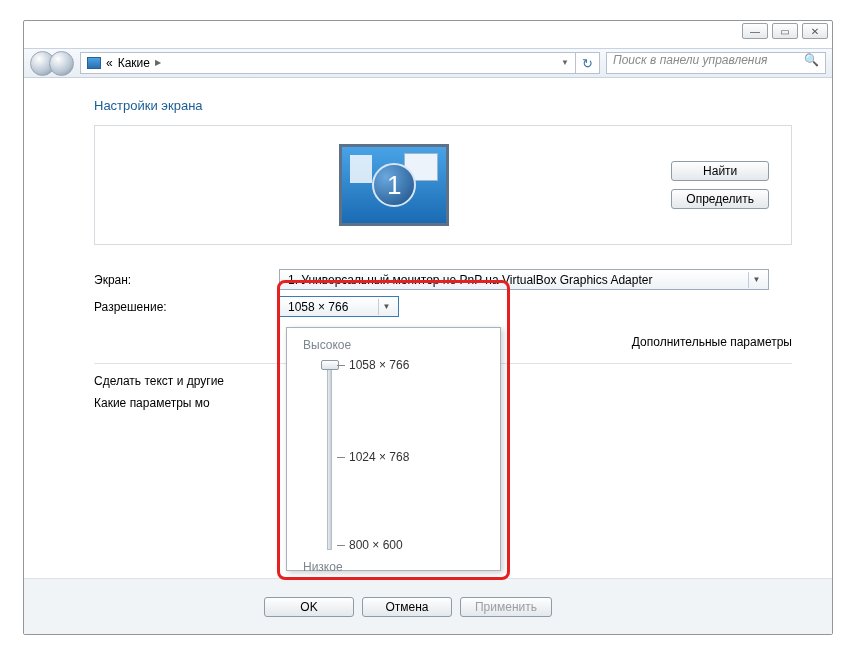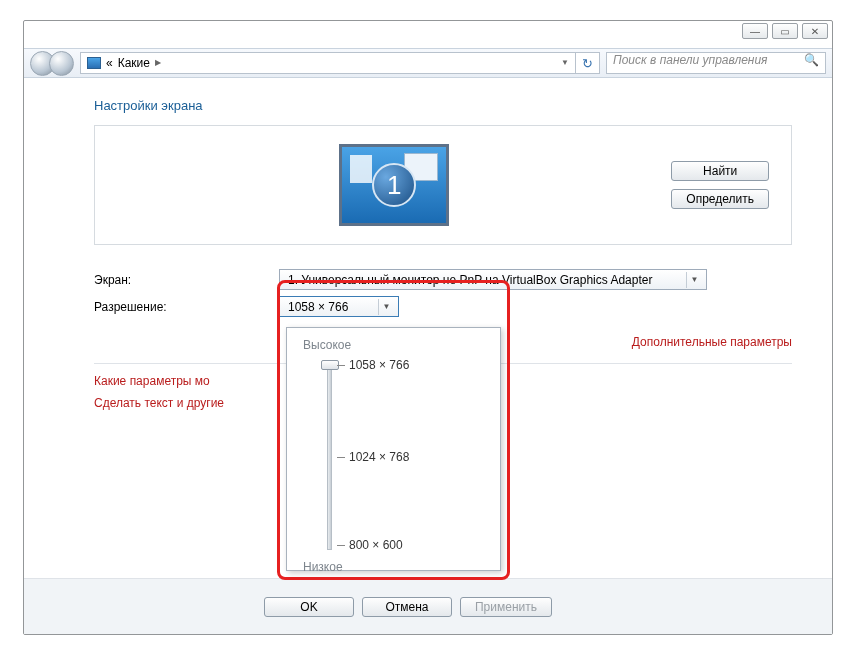--- a/index.html
+++ b/index.html
@@ -30,25 +30,25 @@
 .monitor::after { content: ""; position: absolute; right: 8px; top: 6px; width: 32px; height: 26px; background: #ecf3fa; border: 1px solid #9bb7d0; }
 .circle { width: 44px; height: 44px; border-radius: 50%; background: radial-gradient(circle at 30% 30%, #6aa8e0, #1a4e84); border: 2px solid #d7e6f4; color: #fff; display: flex; align-items: center; justify-content: center; font-size: 26px; font-weight: 300; z-index: 2; }
 .btn-col { display: flex; flex-direction: column; gap: 8px; }
 .w7btn { min-width: 90px; padding: 2px 14px; border: 1px solid #8e9ba8; border-radius: 3px; background: linear-gradient(#fefefe,#e4e8ec); font-size: 12px; cursor: pointer; text-align: center; }
 .w7btn.disabled { color: #9aa0a6; }
 
 .form-row { display: flex; align-items: center; margin-top: 24px; }
 .form-row .lbl { width: 185px; }
 .dropdown { height: 21px; border: 1px solid #9eabba; background: linear-gradient(#fff,#eef2f6); display: flex; align-items: center; padding: 0 4px 0 8px; font-size: 12px; cursor: pointer; }
 .dropdown .ddarrow { width: 16px; height: 16px; margin-left: auto; border-left: 1px solid #c4cdd6; display: flex; align-items: center; justify-content: center; color: #555; font-size: 8px; }
-.dd-display { width: 428px; }
+.dd-display { width: 490px; }
 .dd-res { width: 120px; border: 1px solid #3b7cb5; }
 
 .advanced { text-align: right; margin-top: 18px; }
-.link { color: #b91c1c; cursor: pointer; }
+.link { color: #000000; cursor: pointer; }
 .links-block { margin-top: 14px; border-top: 1px solid #dfe3e8; padding-top: 10px; }
 .links-block .link { display: block; margin-bottom: 8px; }
 
 .footer { position: absolute; bottom: 0; left: 0; right: 0; height: 56px; background: #f1f4f7; border-top: 1px solid #dfe3e8; display: flex; align-items: center; justify-content: center; gap: 8px; padding-right: 40px; }
 
 .popup-wrap { position: absolute; top: 280px; left: 277px; width: 233px; height: 300px; border: 3px solid #e62020; border-radius: 8px; background: transparent; z-index: 10; pointer-events: none; }
 .popup-inner { position: absolute; top: 28px; left: 6px; right: 6px; bottom: 6px; background: #fff; border: 1px solid #a8b2bd; box-shadow: 2px 2px 6px rgba(0,0,0,.2); pointer-events: auto; padding: 10px 16px; margin-top: 16px; }
 .plabel { color: #7d858d; font-size: 12px; }
 .slider-area { position: relative; height: 200px; margin: 6px 0 2px 16px; }
 .track { position: absolute; left: 8px; top: 6px; width: 5px; height: 186px; background: linear-gradient(to right,#e8ecef,#c7ced5); border: 1px solid #b6bec6; }
@@ -113,22 +113,22 @@
         <span>1058 × 766</span>
         <span class="ddarrow">▼</span>
       </div>
     </div>
 
     <div class="advanced">
       <span class="link">Дополнительные параметры</span>
     </div>
 
     <div class="links-block">
+      <span class="link">Сделать текст и другие</span>
       <span class="link">Какие параметры мо</span>
-      <span class="link">Сделать текст и другие</span>
     </div>
 
     <div class="footer">
       <div class="w7btn">OK</div>
       <div class="w7btn">Отмена</div>
       <div class="w7btn disabled">Применить</div>
     </div>
   </div>
 </div>
 

